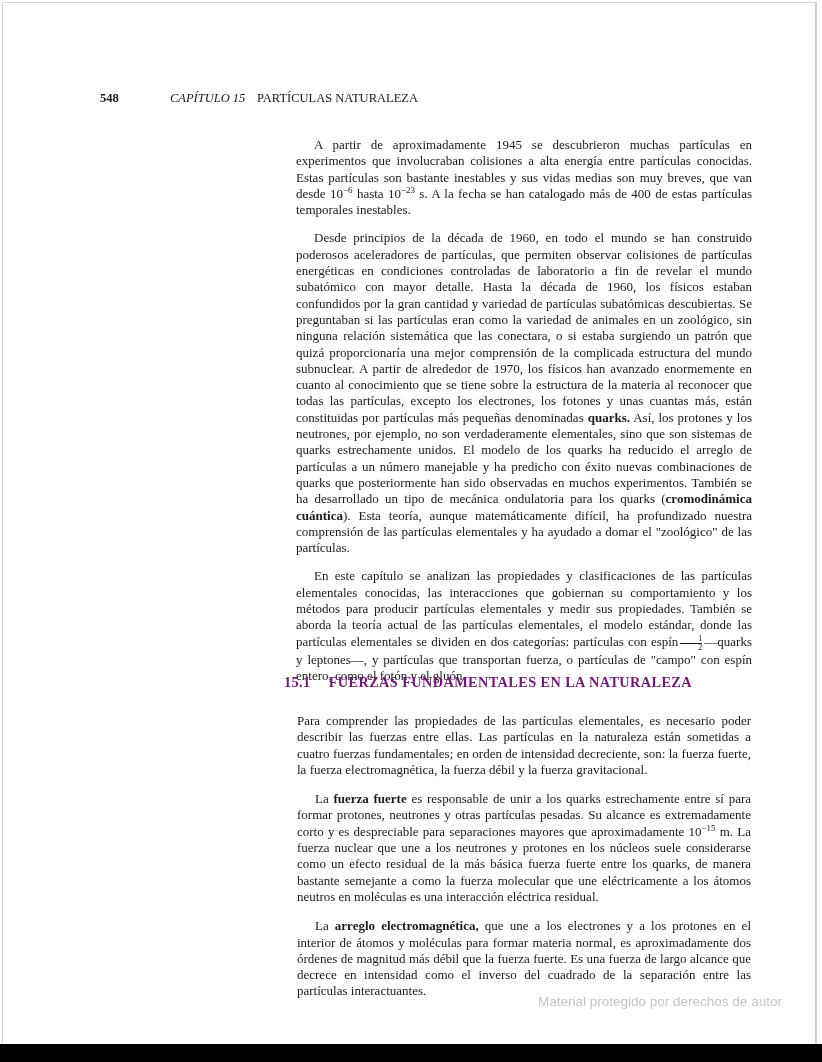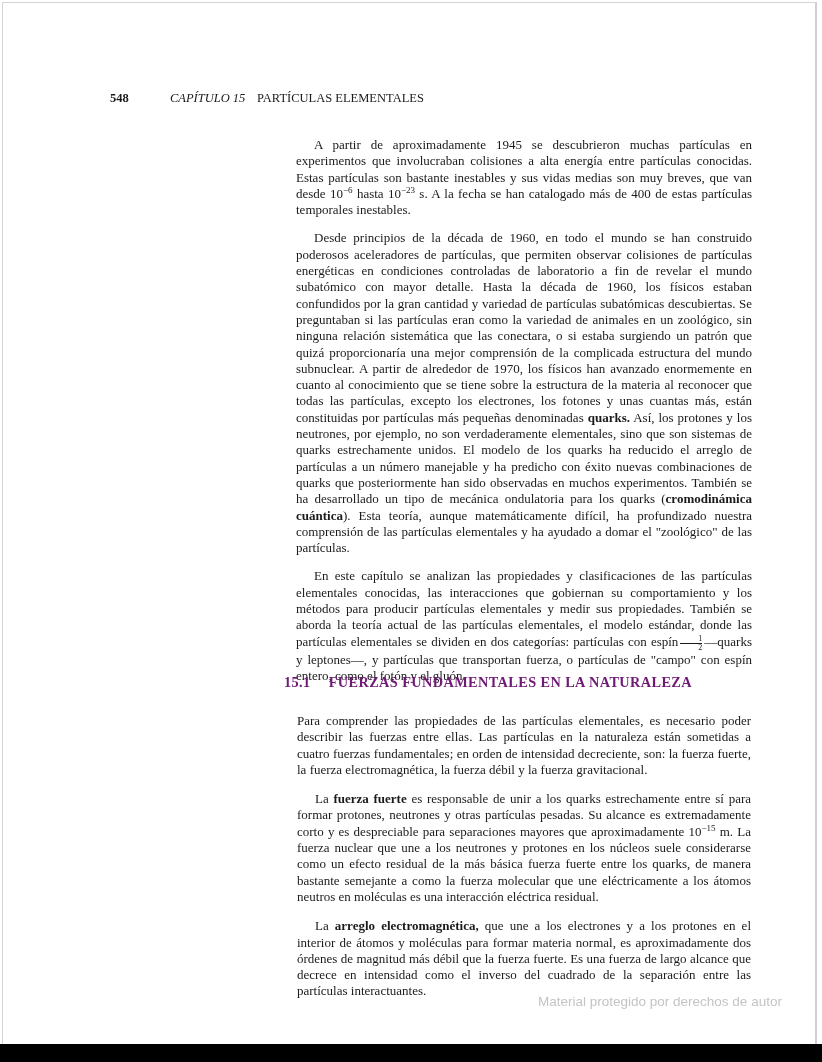--- a/index.html
+++ b/index.html
@@ -1,20 +1,20 @@
 <!DOCTYPE html>
 <html><head>
 <meta charset="utf-8">
 <style>
   html, body { margin:0; padding:0; }
   body { width:822px; height:1062px; background:#ffffff; position:relative; overflow:hidden; font-family:"Liberation Serif","DejaVu Serif",serif; color:#1a1a1a; }
   .frame { position:absolute; left:2px; top:2px; width:815px; height:1042px; border-top:1px solid #d4d4d4; border-left:1px solid #d4d4d4; border-right:2px solid #cfcfcf; box-sizing:border-box; }
   .bottom-bar { position:absolute; left:0; top:1044px; width:822px; height:18px; background:#000; }
   .running-head { position:absolute; top:91px; left:100px; font-size:12.5px; white-space:nowrap; }
-  .running-head .pnum { font-weight:bold; position:absolute; left:10px; }
+  .running-head .pnum { font-weight:bold; position:absolute; left:0; }
   .running-head .chap { position:absolute; left:70px;font-style:italic; }
   .running-head .ctitle { position:absolute; left:157px; }
   .body { position:absolute; left:284px; top:125px; width:480px; font-size:13px; line-height:16.3px; text-align:justify; }
   .body p { margin:12px; text-indent:18px; }
   .sec { position:absolute; left:284px; top:674px; font-size:14.3px; font-weight:bold; color:#701a75; letter-spacing:0.4px; white-space:nowrap; }
   .sec .num { margin-right:18px; }
   .body2 { position:absolute; left:284px; top:700px; width:480px; font-size:13px; line-height:16.3px; text-align:justify; }
   .body2 p { margin:13px; text-indent:18px; }
   .body2 p.noind { text-indent:0; }
   sup { font-size:9px; line-height:0; vertical-align:5px; }
@@ -25,21 +25,21 @@
   .watermark { position:absolute; top:994px; left:538px; font-family:"Liberation Sans","DejaVu Sans",sans-serif; font-size:13.5px; color:#c4c4c4; white-space:nowrap; }
 </style>
 </head>
 <body>
 
 <div class="frame"></div>
 
 <div class="running-head">
   <span class="pnum">548</span>
   <span class="chap">CAPÍTULO 15</span>
-  <span class="ctitle">PARTÍCULAS ELEMENTALES</span>
+  <span class="ctitle">PARTÍCULAS NATURALEZA</span>
 </div>
 
 <div class="body">
   <p><span>A partir de aproximadamente 1945 se descubrieron muchas partículas en experimentos que involucraban colisiones a alta energía entre partículas conocidas. Estas partículas son bastante inestables y sus vidas medias son muy breves, que van desde 10</span><sup>−6</sup><span> hasta 10</span><sup>−23</sup><span> s. A la fecha se han catalogado más de 400 de estas partículas temporales inestables.</span></p>
   <p><span>Desde principios de la década de 1960, en todo el mundo se han construido poderosos aceleradores de partículas, que permiten observar colisiones de partículas energéticas en condiciones controladas de laboratorio a fin de revelar el mundo subatómico con mayor detalle. Hasta la década de 1960, los físicos estaban confundidos por la gran cantidad y variedad de partículas subatómicas descubiertas. Se preguntaban si las partículas eran como la variedad de animales en un zoológico, sin ninguna relación sistemática que las conectara, o si estaba surgiendo un patrón que quizá proporcionaría una mejor comprensión de la complicada estructura del mundo subnuclear. A partir de alrededor de 1970, los físicos han avanzado enormemente en cuanto al conocimiento que se tiene sobre la estructura de la materia al reconocer que todas las partículas, excepto los electrones, los fotones y unas cuantas más, están constituidas por partículas más pequeñas denominadas </span><b>quarks.</b><span> Así, los protones y los neutrones, por ejemplo, no son verdaderamente elementales, sino que son sistemas de quarks estrechamente unidos. El modelo de los quarks ha reducido el arreglo de partículas a un número manejable y ha predicho con éxito nuevas combinaciones de quarks que posteriormente han sido observadas en muchos experimentos. También se ha desarrollado un tipo de mecánica ondulatoria para los quarks (</span><b>cromodinámica cuántica</b><span>). Esta teoría, aunque matemáticamente difícil, ha profundizado nuestra comprensión de las partículas elementales y ha ayudado a domar el "zoológico" de las partículas.</span></p>
   <p><span>En este capítulo se analizan las propiedades y clasificaciones de las partículas elementales conocidas, las interacciones que gobiernan su comportamiento y los métodos para producir partículas elementales y medir sus propiedades. También se aborda la teoría actual de las partículas elementales, el modelo estándar, donde las partículas elementales se dividen en dos categorías: partículas con espín</span><span class="frac"><span class="n">1</span><span class="d">2</span></span><span>—quarks y leptones—, y partículas que transportan fuerza, o partículas de "campo" con espín entero, como el fotón y el gluón.</span></p>
 </div>
 
 <div class="sec">
   <span class="num">15.1</span><span>FUERZAS FUNDAMENTALES EN LA NATURALEZA</span>

